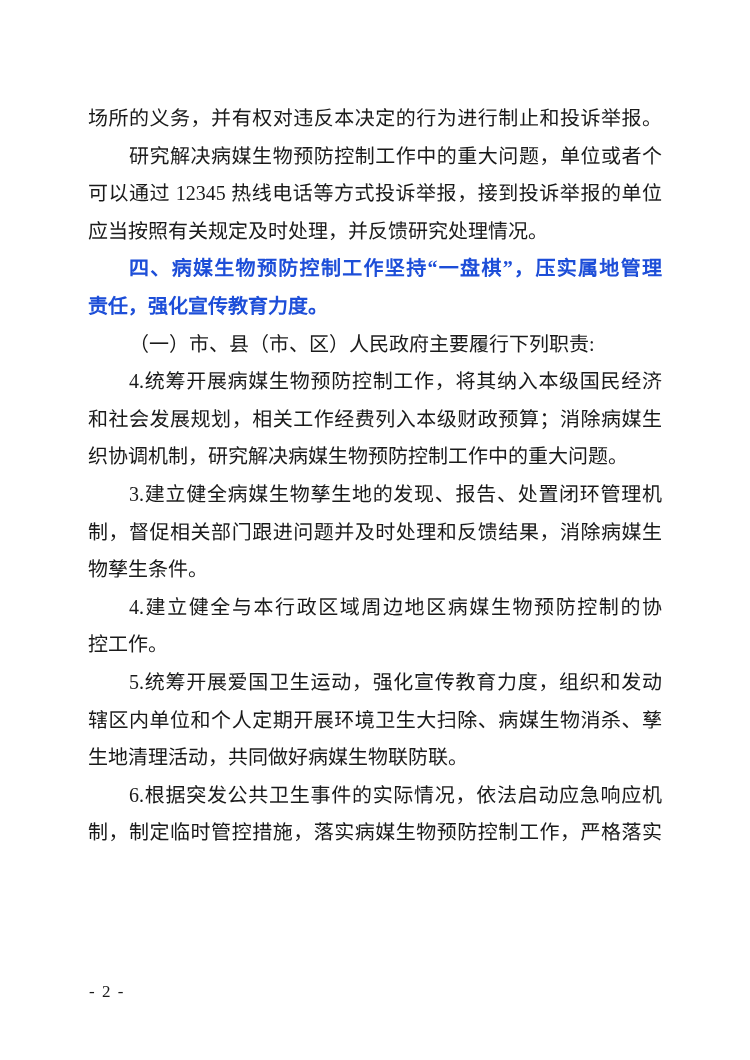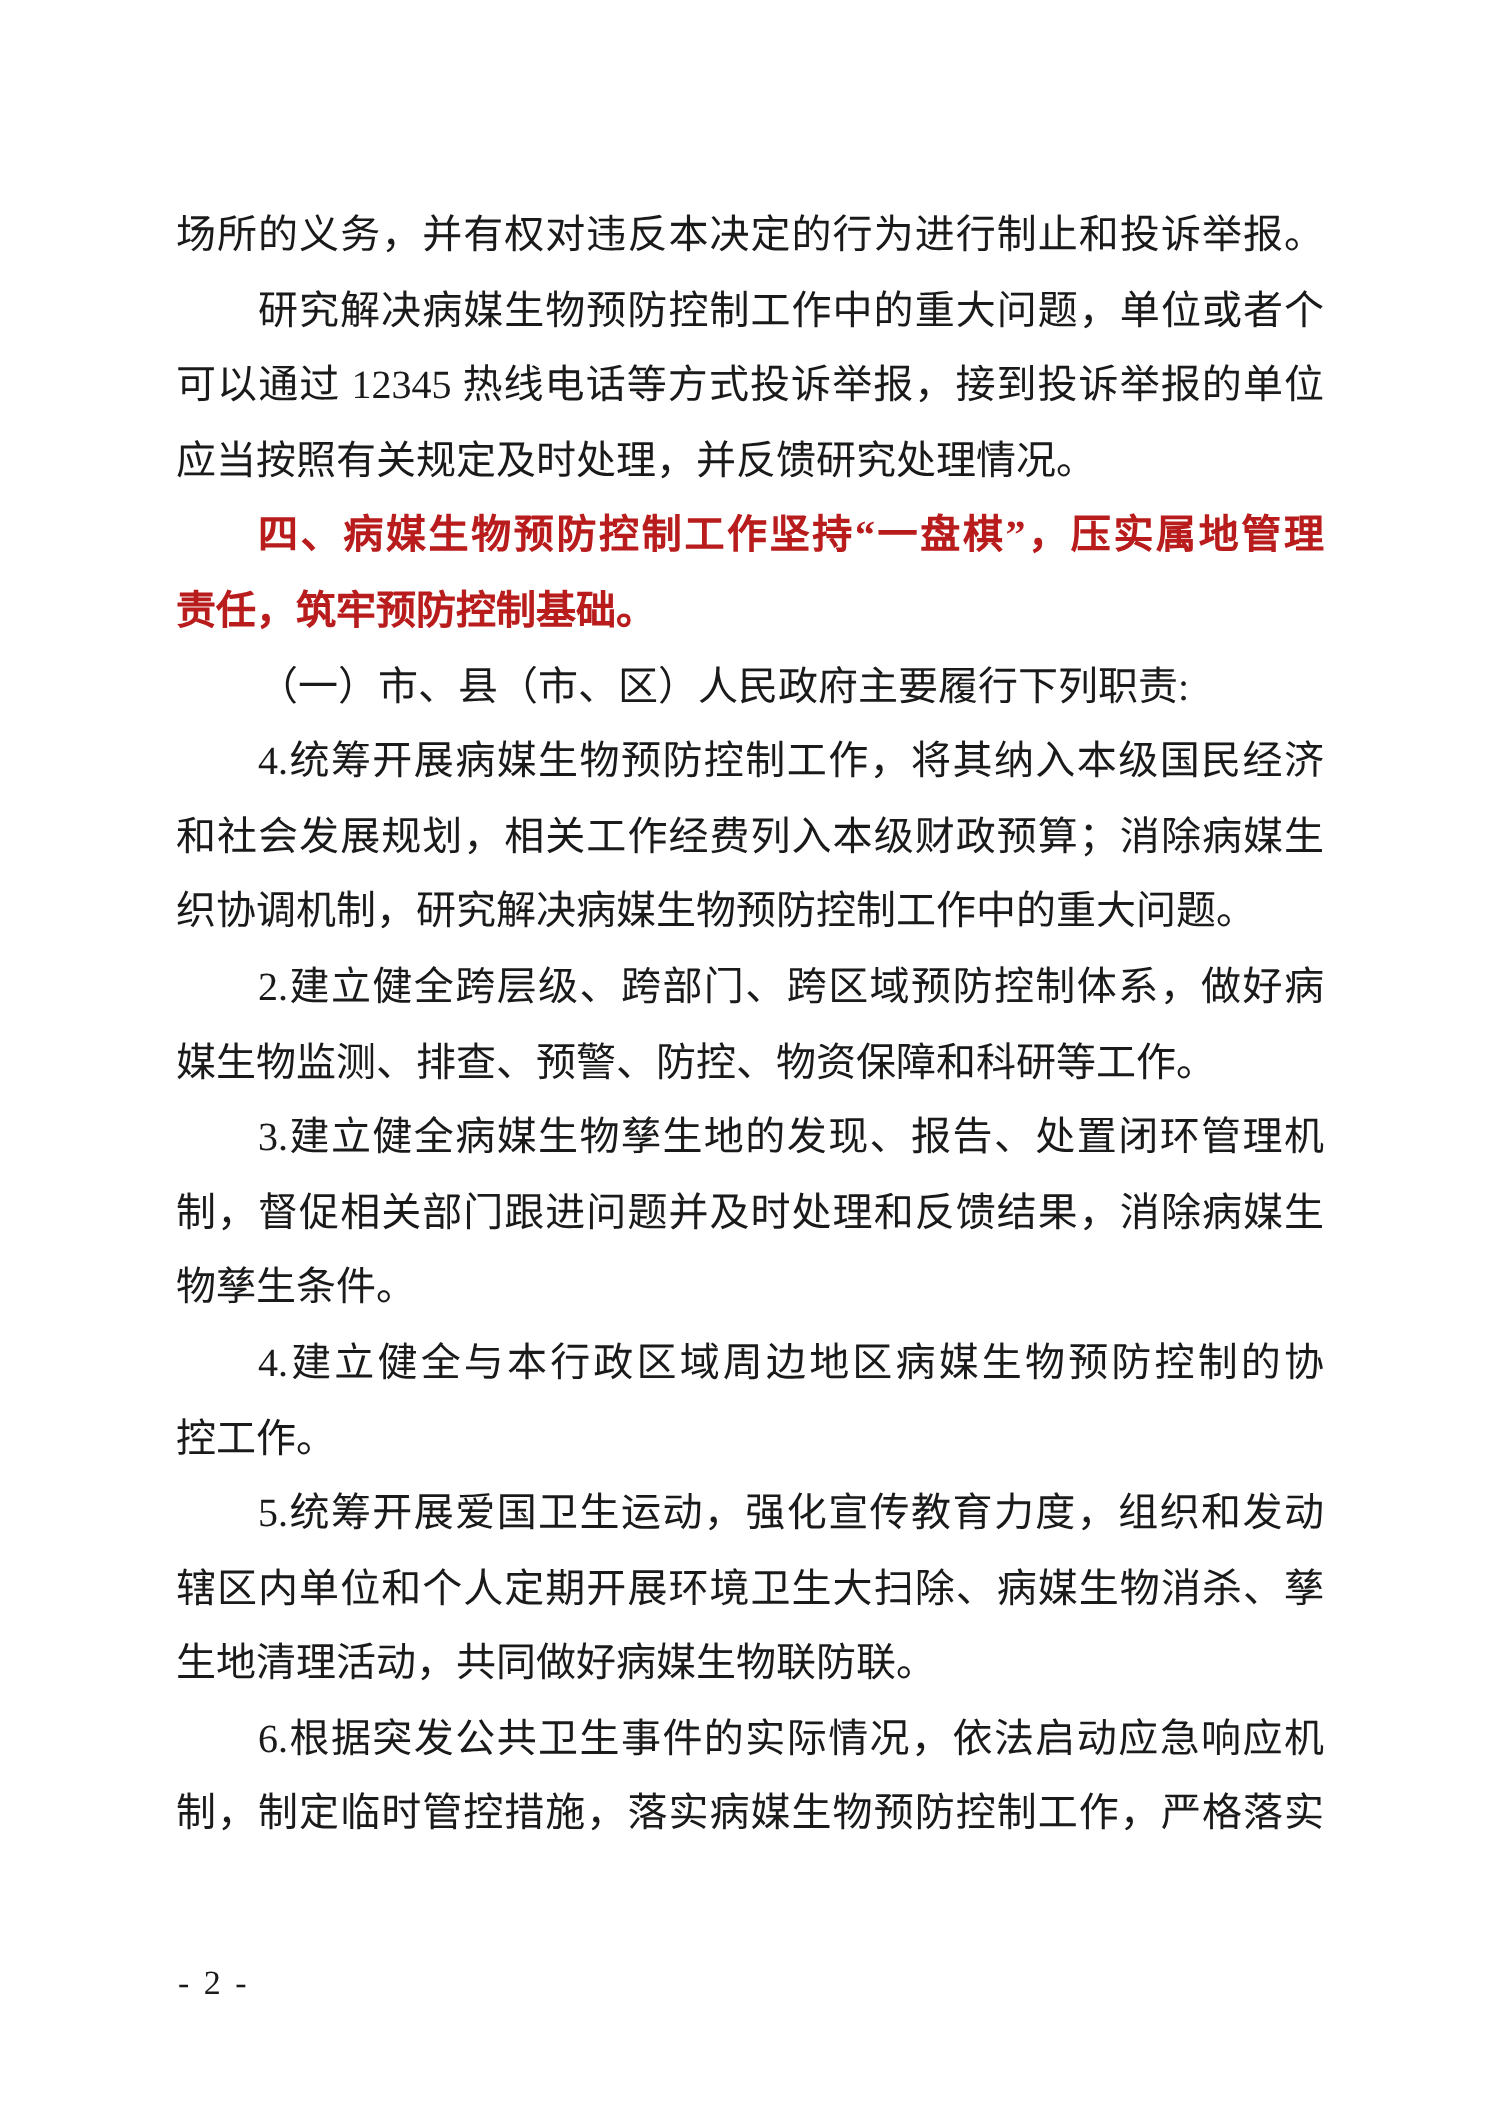--- a/index.html
+++ b/index.html
@@ -41,21 +41,21 @@
   
   .line.end {
     text-align-last: left;
   }
   
   .line.first {
     padding-left: 41px;
   }
   .h1 .line {
     font-weight: bold;
-    color: #b91c1c;
+    color: #1d4ed8;
   }
   .footer {
     position: absolute;
     left: 89px;
     top: 982px;
     font-size: 17px;
     color: #1a1a1a;
     letter-spacing: 1.5px;
   }
 </style>
@@ -70,37 +70,33 @@
     </div>
 
     <div class="para">
       <div class="line fill first">研究解决病媒生物预防控制工作中的重大问题，单位或者个人</div>
       <div class="line fill">可以通过 12345 热线电话等方式投诉举报，接到投诉举报的单位</div>
       <div class="line end">应当按照有关规定及时处理，并反馈研究处理情况。</div>
     </div>
 
     <div class="para h1">
       <div class="line fill first">四、病媒生物预防控制工作坚持“一盘棋”，压实属地管理</div>
-      <div class="line end">责任，筑牢预防控制基础。</div>
+      <div class="line end">责任，强化宣传教育力度。</div>
     </div>
 
     <div class="para">
       <div class="line end first">（一）市、县（市、区）人民政府主要履行下列职责:</div>
     </div>
 
     <div class="para">
       <div class="line fill first">4.统筹开展病媒生物预防控制工作，将其纳入本级国民经济</div>
       <div class="line fill">和社会发展规划，相关工作经费列入本级财政预算；消除病媒生</div>
       <div class="line end">织协调机制，研究解决病媒生物预防控制工作中的重大问题。</div>
     </div>
 
-    <div class="para">
-      <div class="line fill first">2.建立健全跨层级、跨部门、跨区域预防控制体系，做好病</div>
-      <div class="line end">媒生物监测、排查、预警、防控、物资保障和科研等工作。</div>
-    </div>
 
     <div class="para">
       <div class="line fill first">3.建立健全病媒生物孳生地的发现、报告、处置闭环管理机</div>
       <div class="line fill">制，督促相关部门跟进问题并及时处理和反馈结果，消除病媒生</div>
       <div class="line end">物孳生条件。</div>
     </div>
 
     <div class="para">
       <div class="line fill first">4.建立健全与本行政区域周边地区病媒生物预防控制的协</div>
       <div class="line end">控工作。</div>

